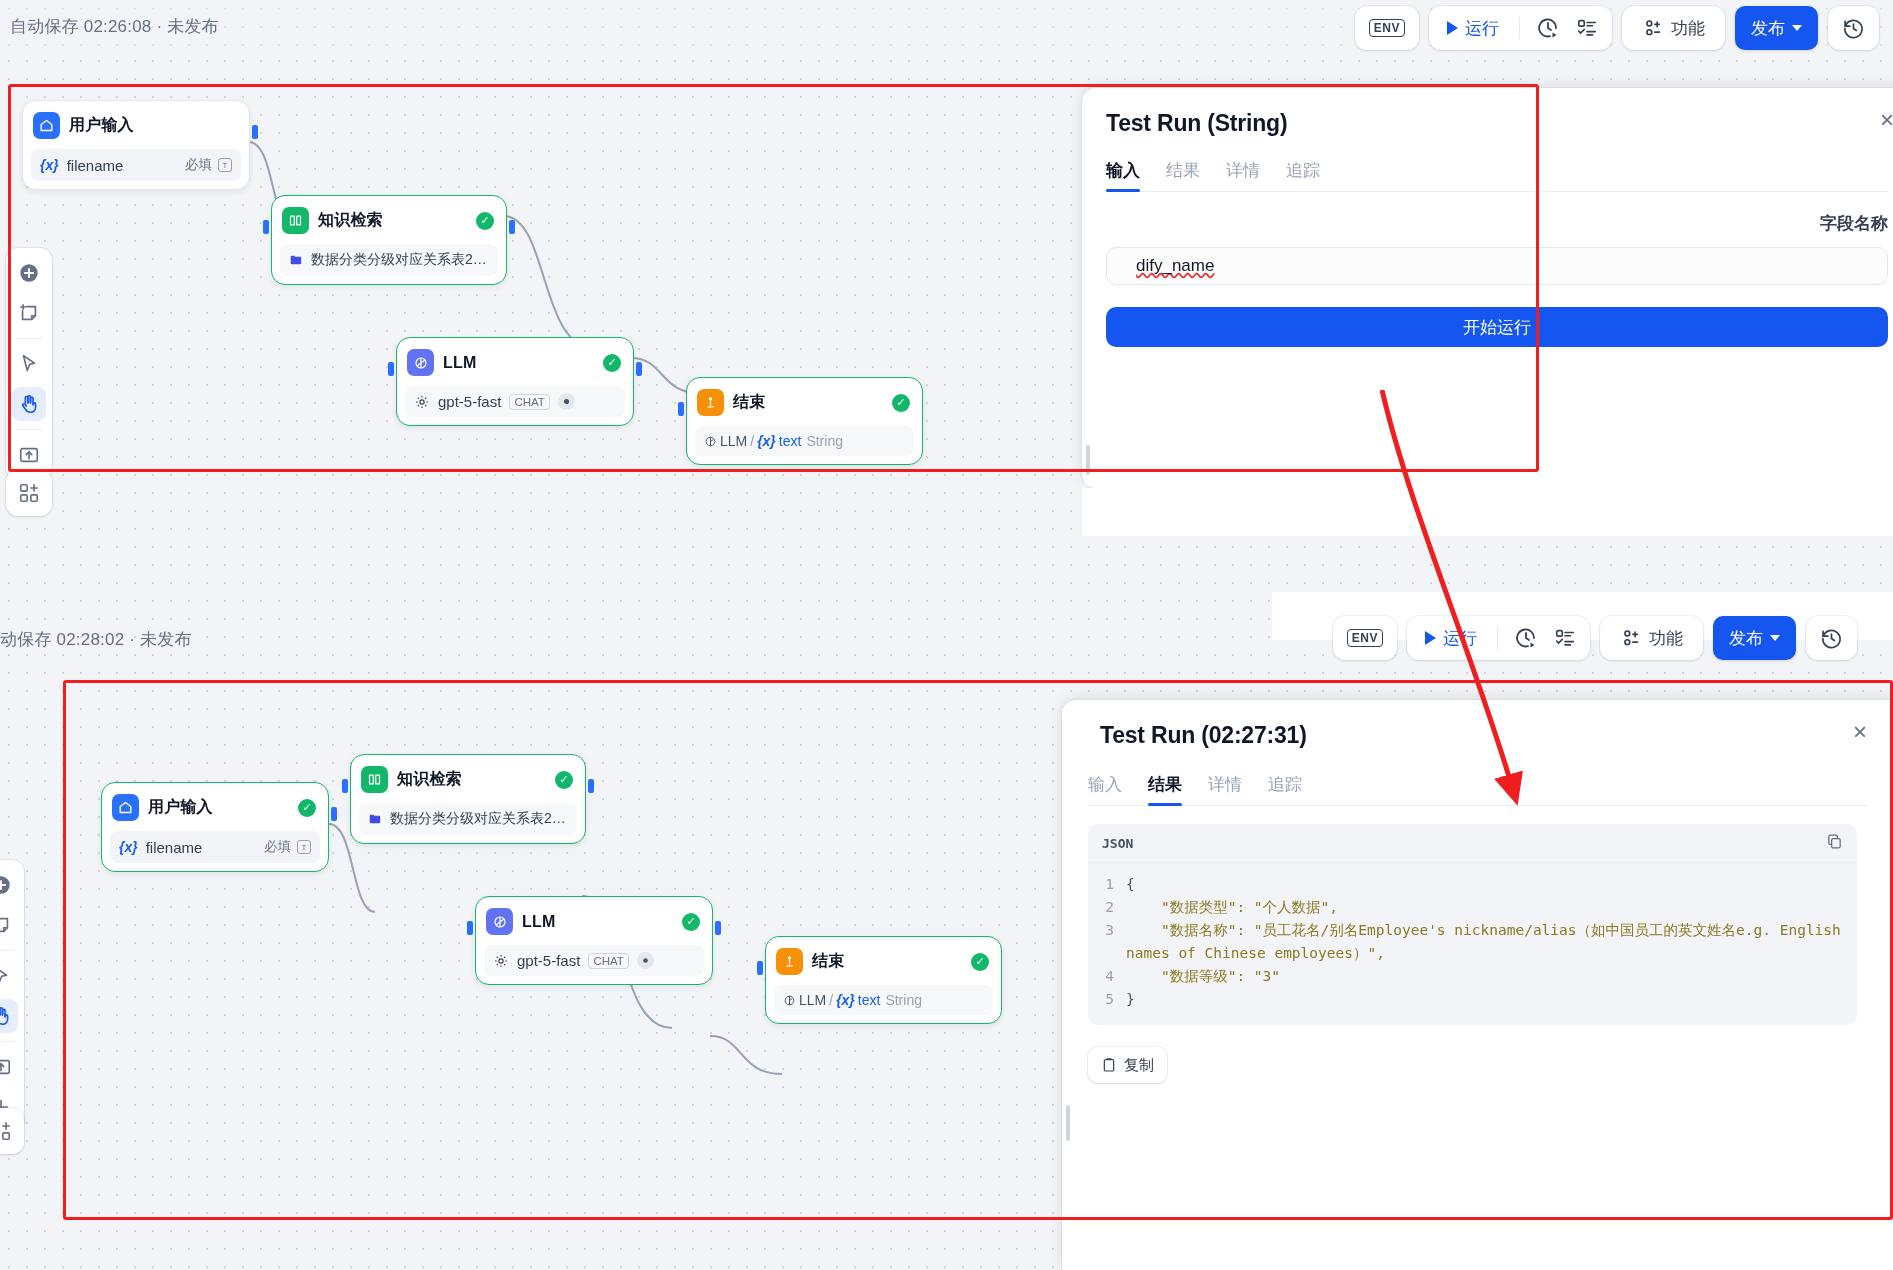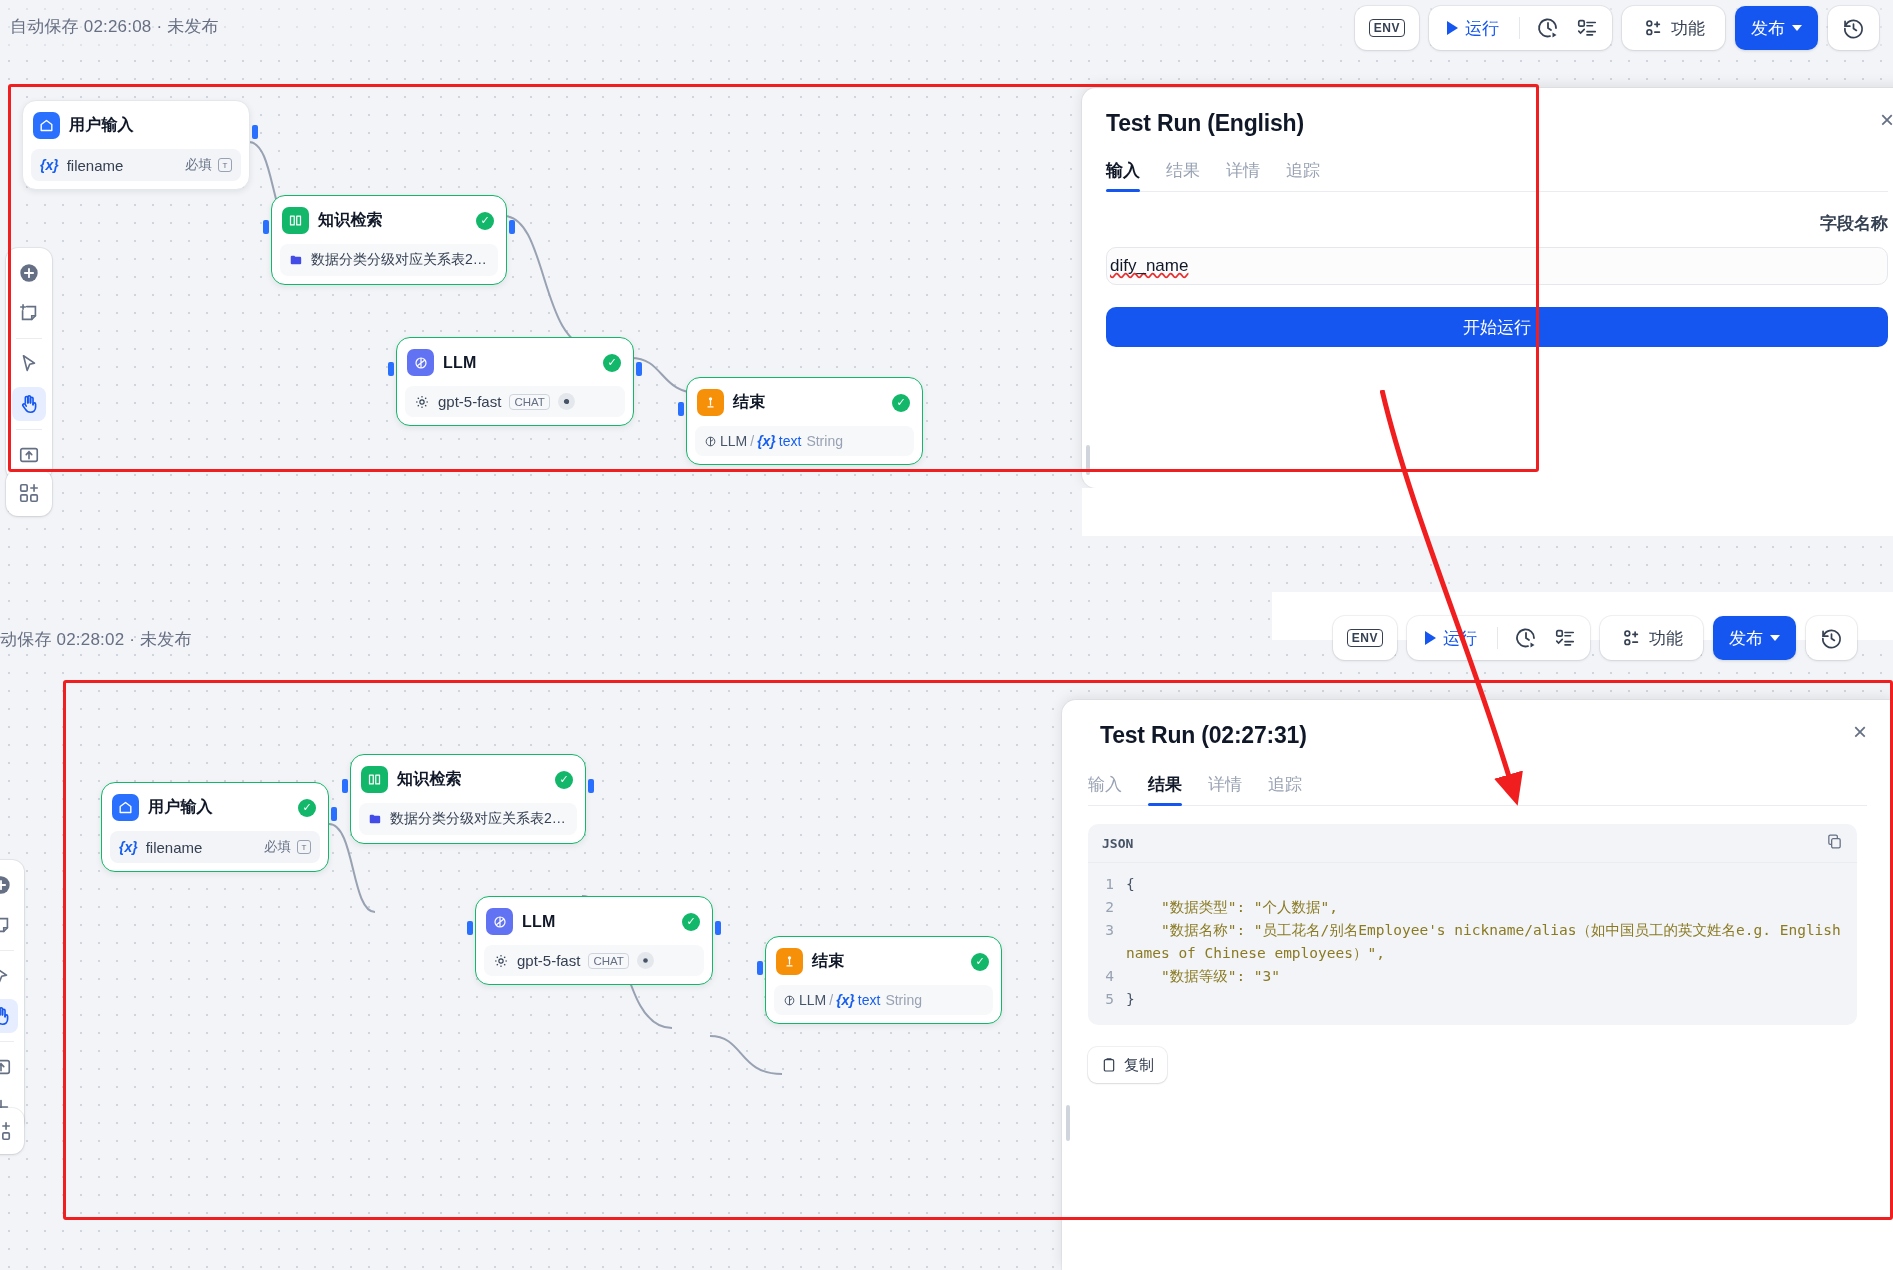--- a/index.html
+++ b/index.html
@@ -125,21 +125,21 @@
   .panel-close { position:absolute; right:18px; font-size:24px; color:#667085; cursor:pointer; line-height:1;}
   .tabs { display:flex; gap:26px; border-bottom:1px solid #eaecf0; }
   .tab { font-size:17px; color:#98a2b3; padding-bottom:9px; cursor:pointer; position:relative; }
   .tab.active { color:#101828; font-weight:bold; }
   .tab.active::after {
     content:""; position:absolute; left:0; right:0; bottom:-1px; height:3px; background:#1556f0; border-radius:2px;
   }
   .field-label { font-size:17px; font-weight:bold; color:#354052;text-align:right; }
   .field-input {
     border:1px solid #e4e7ec; border-radius:10px; background:#fcfcfd;
-    height:38px; display:flex; align-items:center; padding:0 3px;
+    height:38px; display:flex; align-items:center; padding:0 29px;
     font-size:17px; color:#101828;
   }
   .spell { text-decoration: underline wavy #e83030; text-decoration-skip-ink:none; }
   .primary-btn {
     background:#1556f0; color:#fff; border-radius:10px; height:40px;
     display:flex; align-items:center; justify-content:center; font-size:17px; cursor:pointer;
   }
 
   
   .json-card { background:#f2f4f7; border-radius:10px; overflow:hidden; }
@@ -384,21 +384,21 @@
       <span style="color:#98a2b3;">/</span>
       <span class="tag-var">{x}</span>
       <span style="color:#155eef;">text</span>
       <span style="color:#98a2b3;margin-left:2px;">String</span>
     </div>
     <div class="port" style="left:-9px;top:24px;"></div>
   </div>
 
   <div class="panel" style="left:1082px;top:88px;width:830px;height:400px;">
     <div style="position:relative;padding:22px 24px 0 24px;">
-      <div class="panel-title">Test Run (English)</div>
+      <div class="panel-title">Test Run (String)</div>
       <div class="panel-close" style="top:20px;">×</div>
     </div>
     <div class="tabs" style="margin:22px 24px 0 24px;">
       <div class="tab active">输入</div>
       <div class="tab">结果</div>
       <div class="tab">详情</div>
       <div class="tab">追踪</div>
     </div>
     <div style="padding:20px 24px 0 24px;">
       <div class="field-label">字段名称</div>

